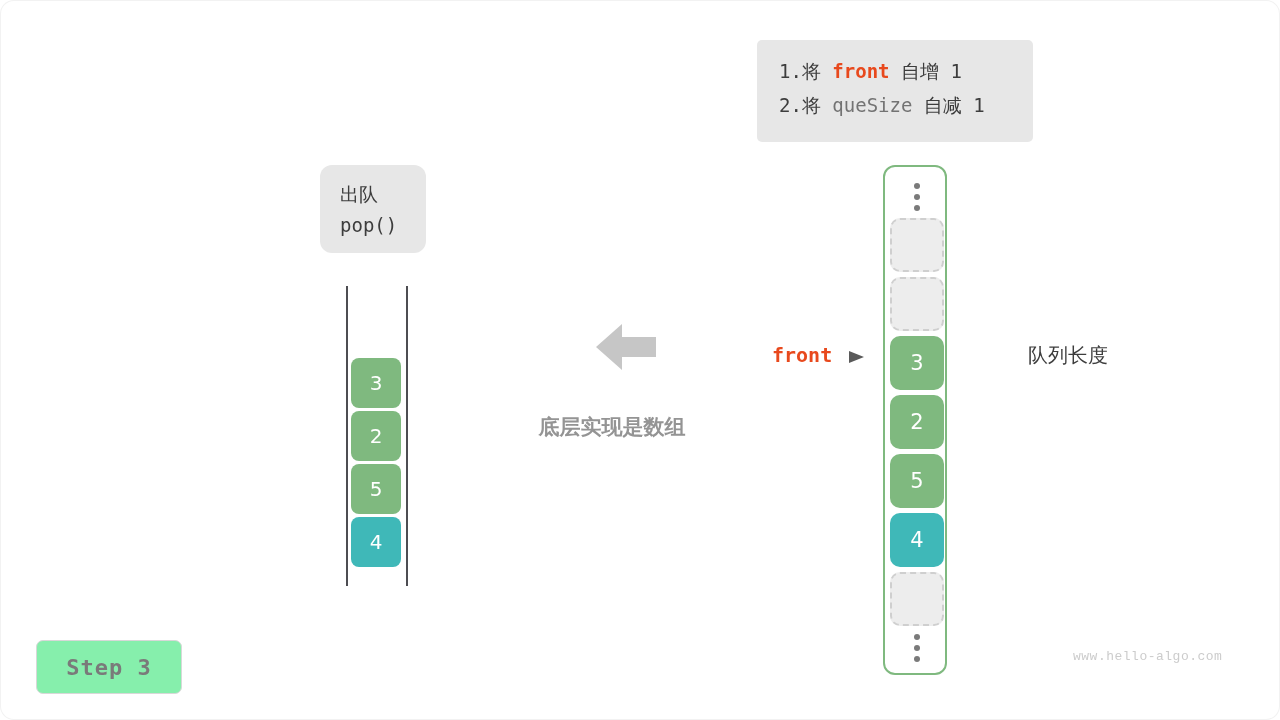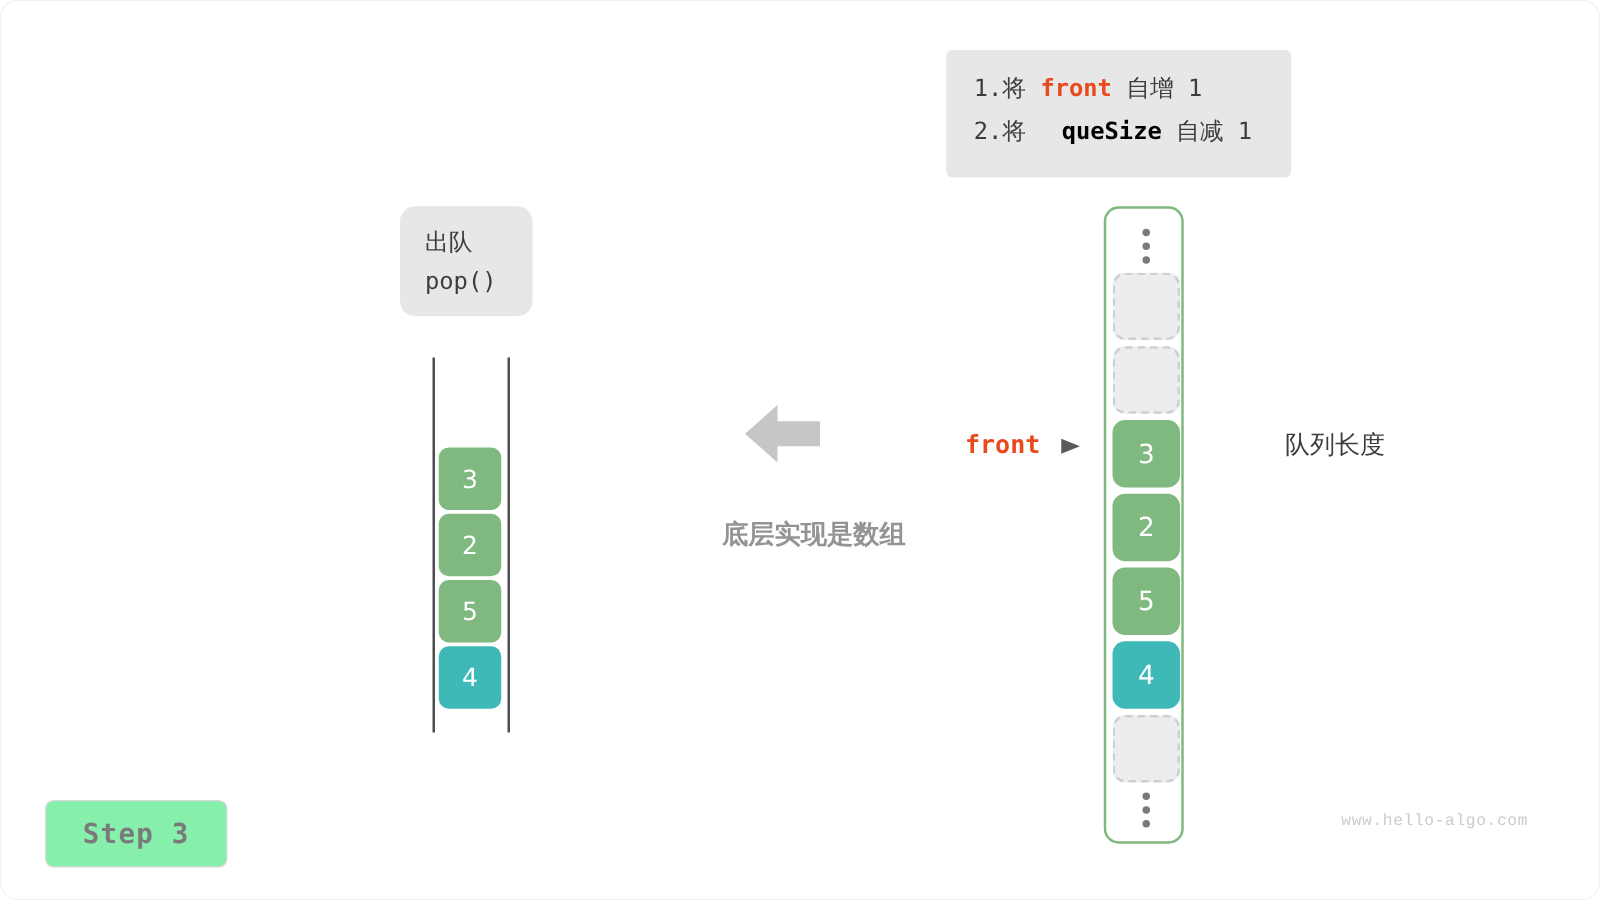--- a/index.html
+++ b/index.html
@@ -33,21 +33,21 @@
     padding: 14px 22px 0 22px;
   }
   .note-line {
     font-family: "DejaVu Sans Mono", "Liberation Mono", monospace;
     font-size: 19px;
     color: #3d3d3d;
     line-height: 34px;
     white-space: pre;
   }
   .kw-front  { color: #e8491d; font-weight: bold; }
-  .kw-size   { color: #000000; font-weight: bold; margin-left: 17px; }
+  .kw-size   { color: #737373; font-weight: normal; }
 
   
   #pop-box {
     left: 320px;
     top: 165px;
     width: 106px;
     height: 88px;
     background: #e7e7e7;
     border-radius: 12px;
     box-sizing: border-box;
@@ -82,21 +82,21 @@
     font-family: "DejaVu Sans", "Liberation Sans", sans-serif;
   }
   .cell.green { background: #7fb97f; }
   .cell.teal  { background: #3fb8b8; }
 
   
   #flow-arrow { left: 596px; top: 322px; width: 60px; height: 50px; }
 
   
   #center-caption {
-    left: 551px;
+    left: 512px;
     top: 410px;
     width: 200px;
     text-align: center;
     color: #949494;
     font-weight: bold;
     font-size: 21px;
     line-height: 34px;
   }
 
   

